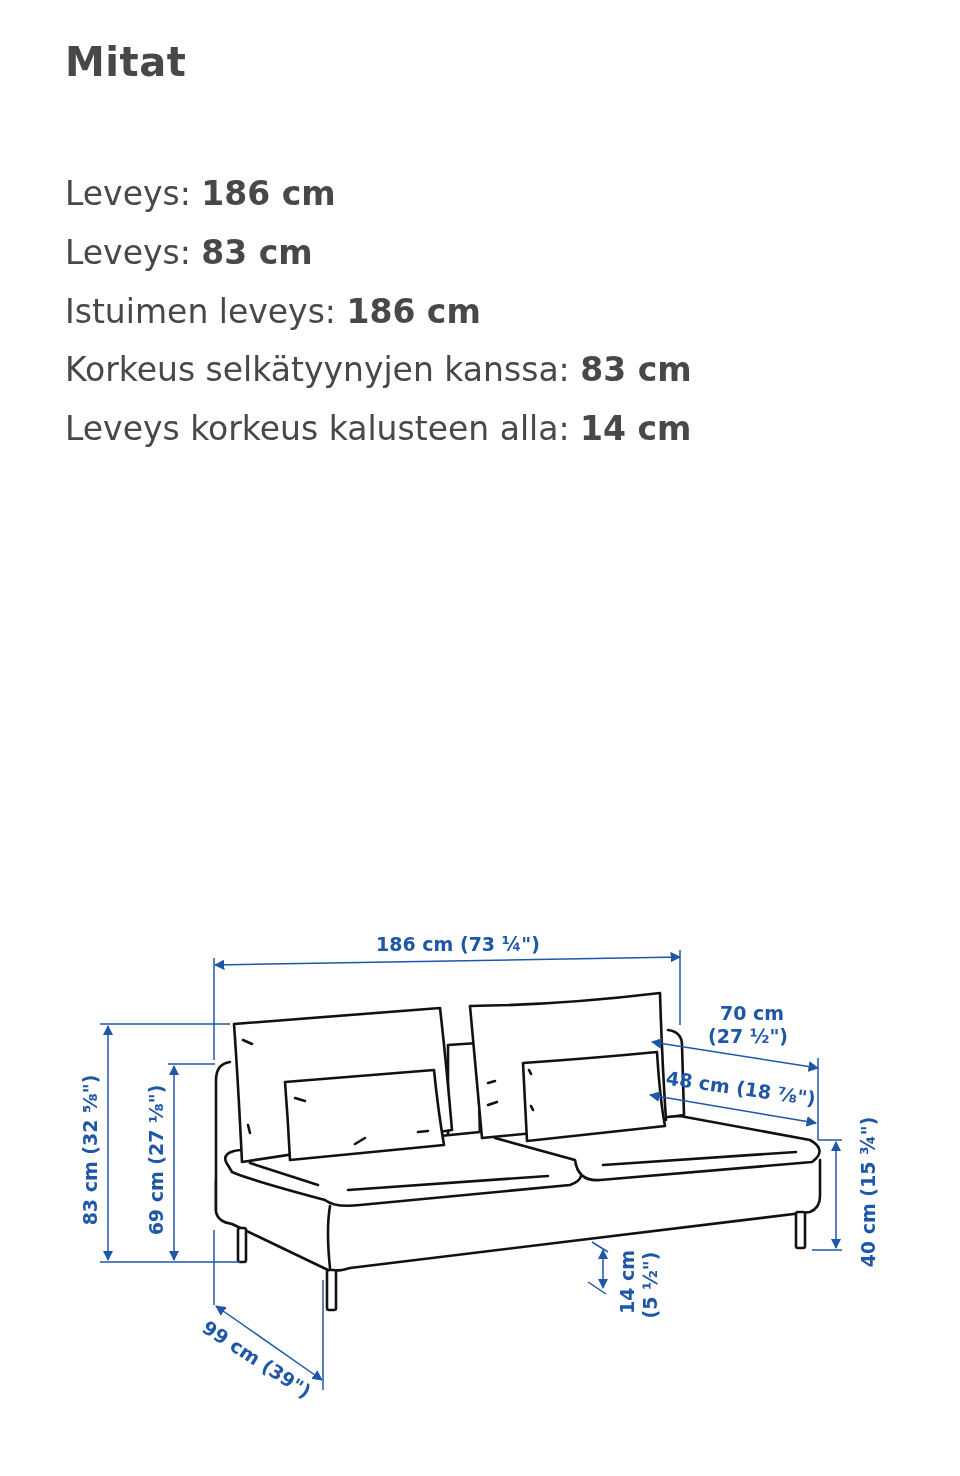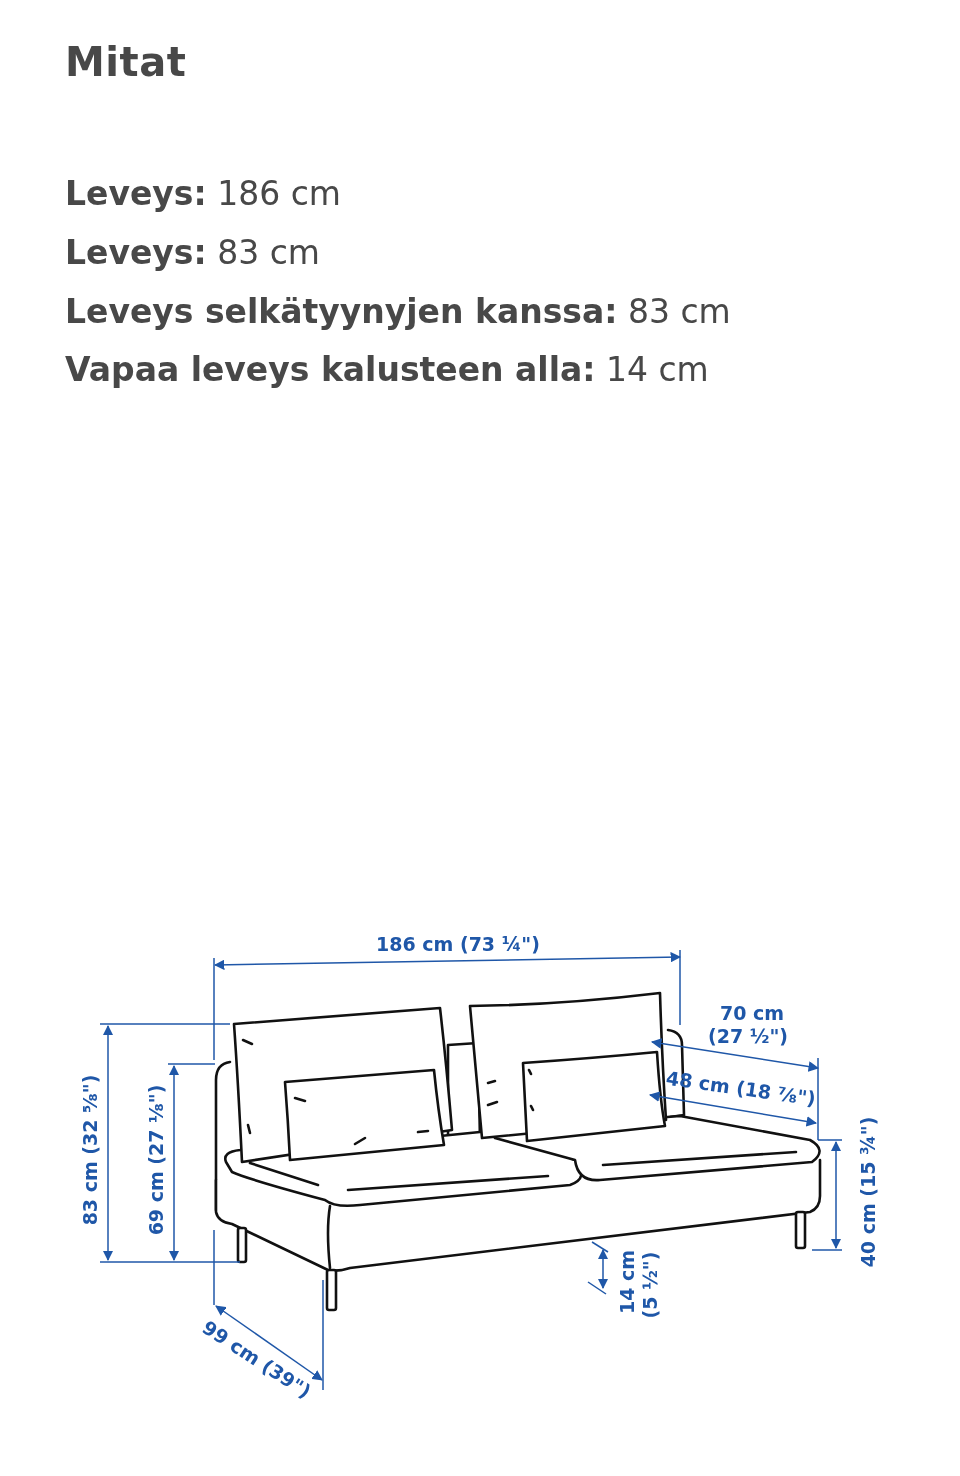--- a/index.html
+++ b/index.html
@@ -1,34 +1,35 @@
 <!DOCTYPE html>
 <html><head>
 <meta charset="utf-8">
 <style>
   html,body{margin:0;padding:0;background:#fff;}
   body{width:960px;height:1476px;position:relative;overflow:hidden;font-family:"DejaVu Sans","Liberation Sans",sans-serif;color:#484848;}
   .title{position:absolute;left:65px;top:40px;font-size:40px;font-weight:bold;letter-spacing:0.5px;margin:0;line-height:1.1;}
   .dims{position:absolute;left:65px;top:165px;margin:0;padding:0;list-style:none;}
   .dims li{font-size:33px;line-height:58.8px;height:58.8px;white-space:nowrap;}
-  .dims .lbl{font-weight:bold;}
-  .dims .val{font-weight:normal;text-align:center;}
+  .dims .lbl{font-weight:normal;}
+  .dims .val{font-weight:bold;text-align:center;}
   .diagram{position:absolute;left:0;top:900px;width:960px;height:520px;}
   .dtext{font-family:"DejaVu Sans","Liberation Sans",sans-serif;font-weight:bold;fill:#1f57a8;font-size:19px;}
 </style>
 </head>
 <body>
 
 <h1 class="title">Mitat</h1>
 
 <ul class="dims">
   <li><span class="lbl">Leveys:</span> <span class="val">186 cm</span></li>
   <li><span class="lbl">Leveys:</span> <span class="val">83 cm</span></li>
-  <li><span class="lbl">Leveys selkätyynyjen kanssa:</span> <span class="val">83 cm</span></li>
-  <li><span class="lbl">Vapaa leveys kalusteen alla:</span> <span class="val">14 cm</span></li>
+  <li><span class="lbl">Istuimen leveys:</span> <span class="val">186 cm</span></li>
+  <li><span class="lbl">Korkeus selkätyynyjen kanssa:</span> <span class="val">83 cm</span></li>
+  <li><span class="lbl">Leveys korkeus kalusteen alla:</span> <span class="val">14 cm</span></li>
 </ul>
 
 <svg class="diagram" viewBox="0 900 960 520" width="960" height="520">
   <defs>
     <marker id="arr" viewBox="0 0 10 10" refX="9" refY="5" markerWidth="7" markerHeight="7" orient="auto-start-reverse">
       <path d="M0,0 L10,5 L0,10 z" fill="#1f57a8"></path>
     </marker>
   </defs>
 
   <g fill="#fff" stroke="#111" stroke-width="2.6" stroke-linejoin="round" stroke-linecap="round">

